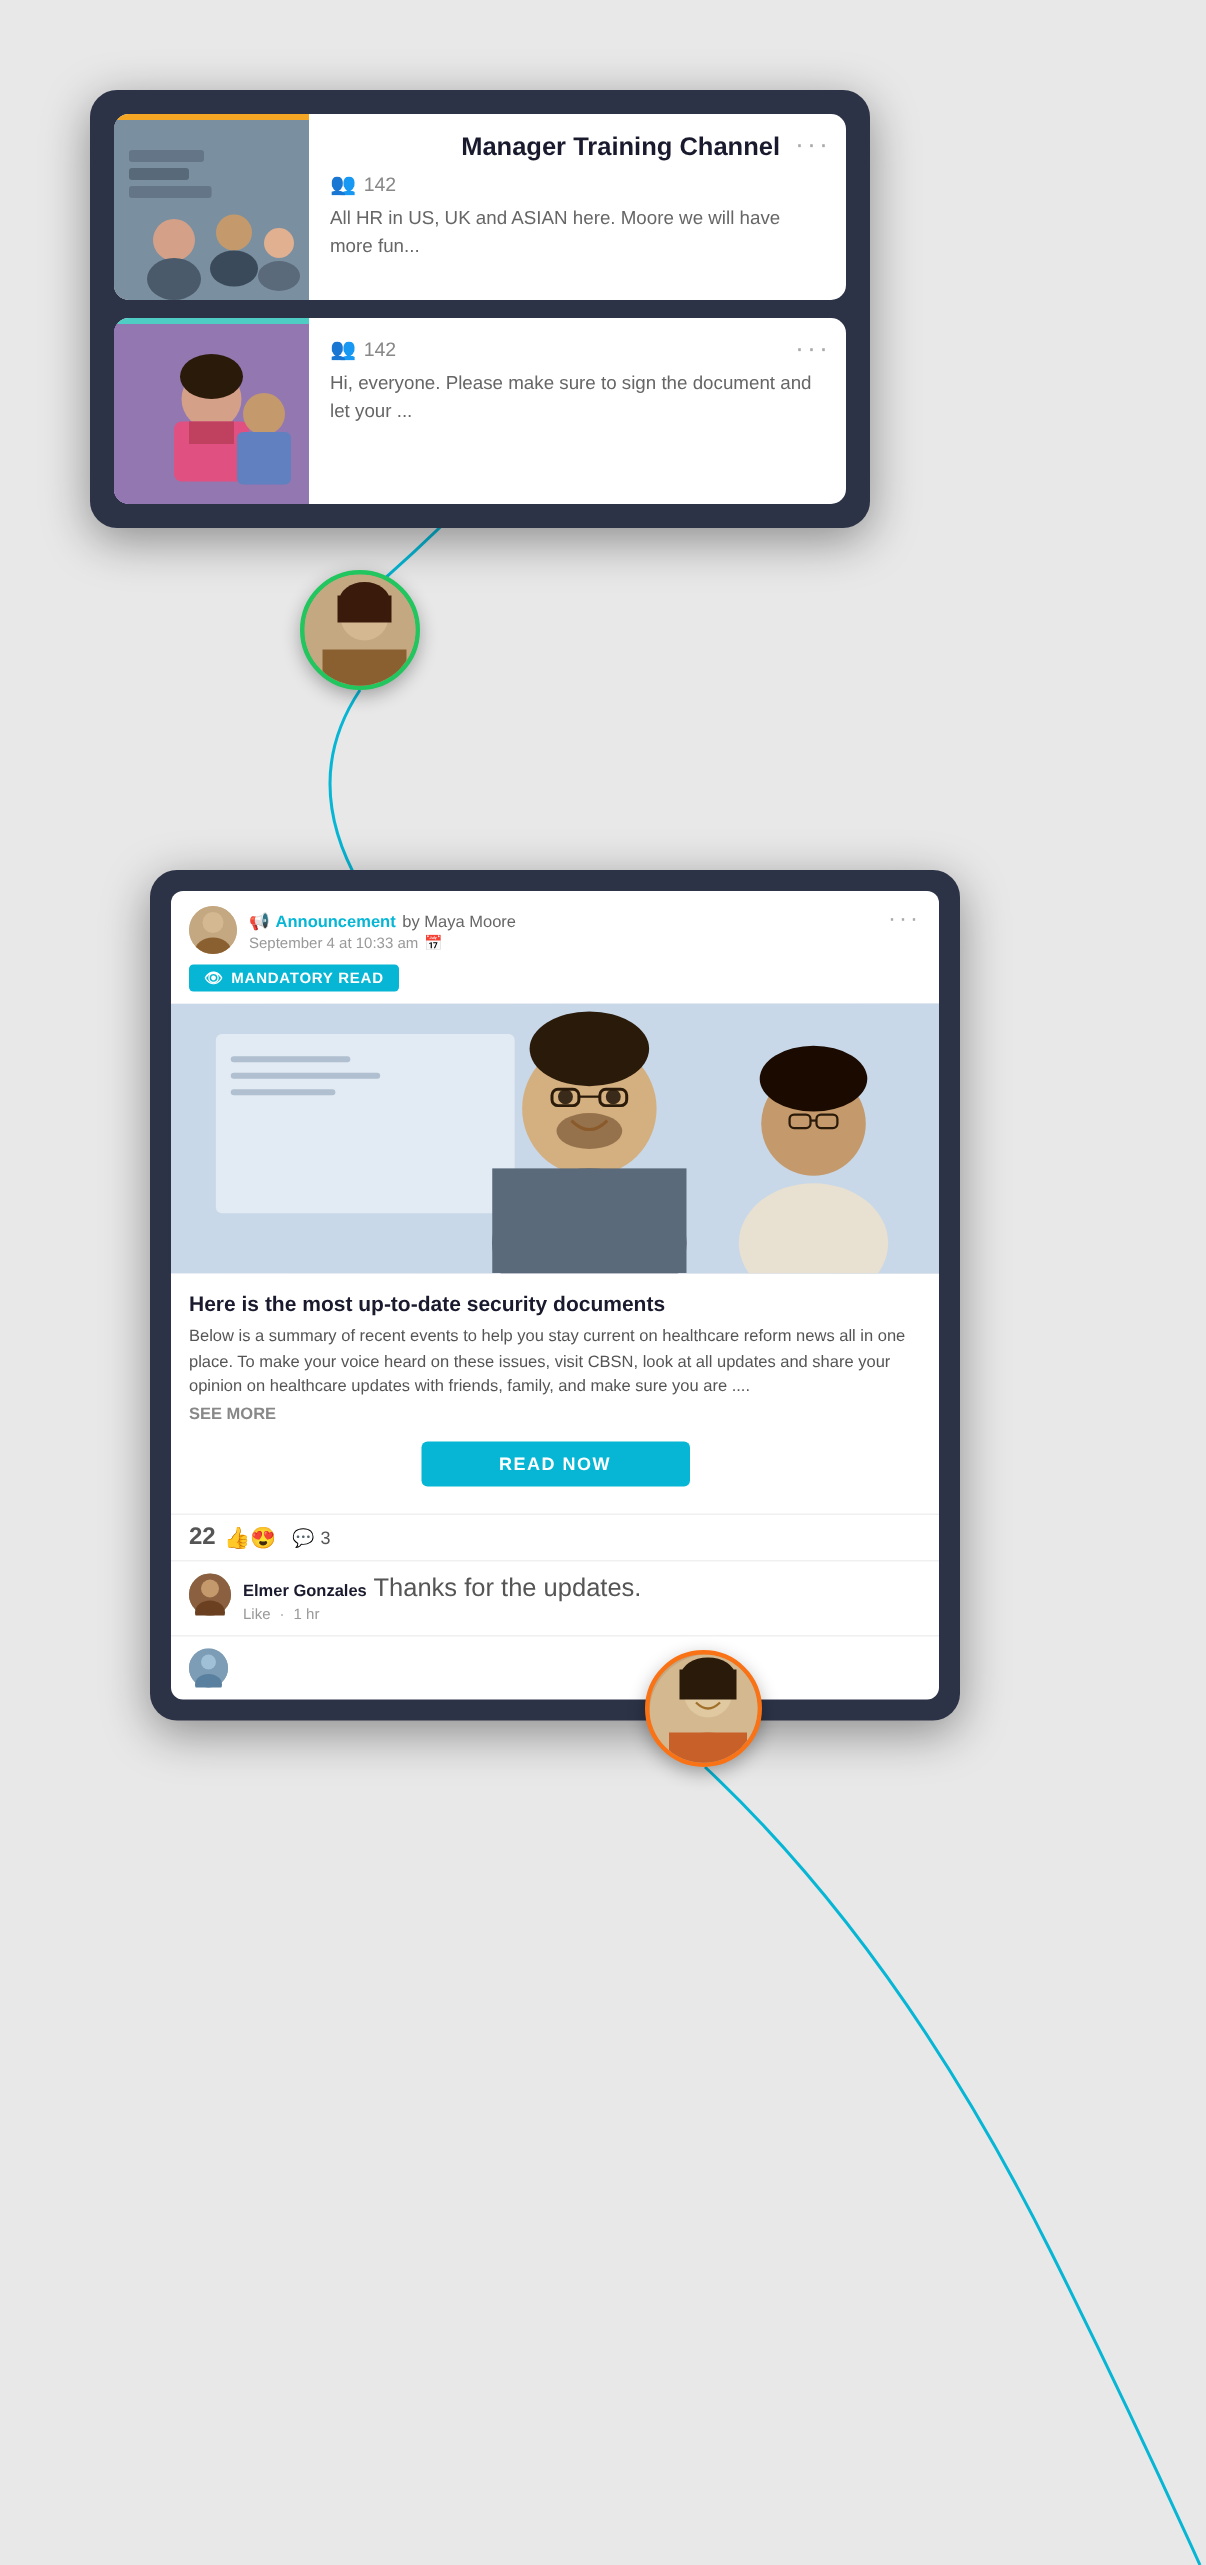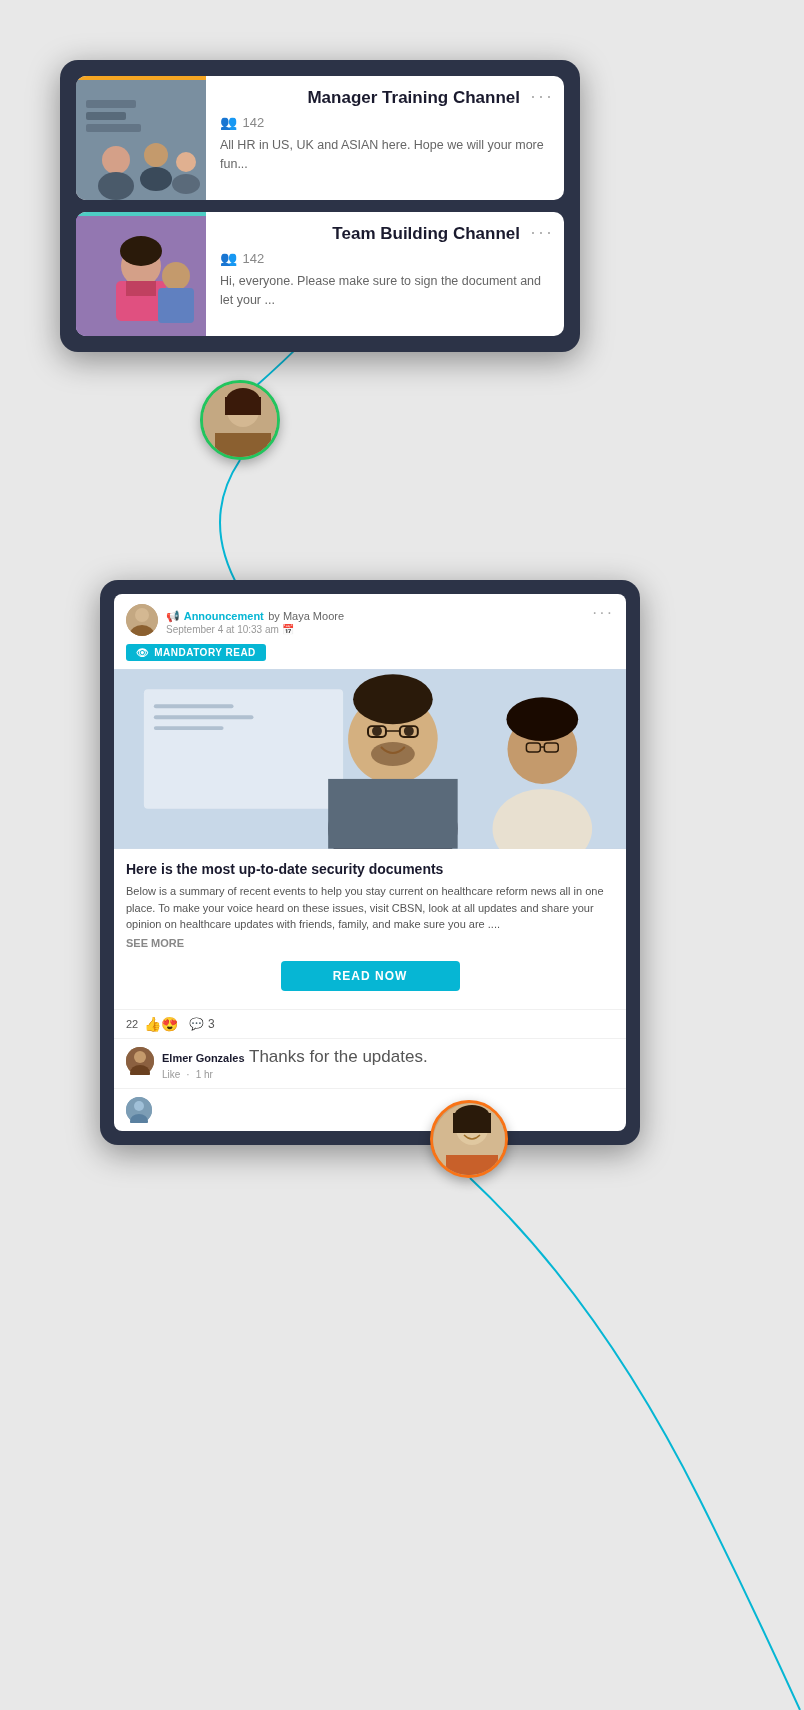--- a/index.html
+++ b/index.html
@@ -288,23 +288,23 @@
 
     .post-reactions {
       display: flex;
       align-items: center;
       gap: 6px;
       padding: 6px 12px;
       border-top: 1px solid #f0f0f0;
     }
 
     .reaction-count {
-      font-size: 11px;
+      font-size: 16px;
       color: #555;
-      font-weight: 400;
+      font-weight: 700;
     }
 
     .reaction-emojis {
       display: flex;
       gap: 2px;
       font-size: 14px;
     }
 
     .comment-count {
       display: flex;
@@ -450,21 +450,21 @@
           </svg>
         </div>
       </div>
       <div class="channel-card-content">
         <div class="card-menu">···</div>
         <div class="channel-title">Manager Training Channel</div>
         <div class="channel-members">
           <span class="members-icon">👥</span>
           <span>142</span>
         </div>
-        <div class="channel-preview">All HR in US, UK and ASIAN here. Hope we will your more fun...</div>
+        <div class="channel-preview">All HR in US, UK and ASIAN here. Moore we will have more fun...</div>
       </div>
     </div>
 
     <div class="channel-card">
       <div class="channel-card-image teal-border">
         <div class="img-placeholder img-teambuilding">
           <svg width="130" height="120" viewBox="0 0 130 120">
             <rect width="130" height="120" fill="#9b7fba"></rect>
             <rect x="0" y="0" width="130" height="120" fill="#8b6fa8" opacity="0.5"></rect>
 
@@ -474,21 +474,20 @@
 
             <ellipse cx="65" cy="35" rx="21" ry="15" fill="#2a1a0a"></ellipse>
 
             <circle cx="100" cy="60" r="14" fill="#c49a6c"></circle>
             <rect x="82" y="72" width="36" height="35" rx="4" fill="#6080c0"></rect>
           </svg>
         </div>
       </div>
       <div class="channel-card-content">
         <div class="card-menu">···</div>
-        <div class="channel-title">Team Building Channel</div>
         <div class="channel-members">
           <span class="members-icon">👥</span>
           <span>142</span>
         </div>
         <div class="channel-preview">Hi, everyone. Please make sure to sign the document and let your ...</div>
       </div>
     </div>
   </div>
 
   <div class="avatar-top">

